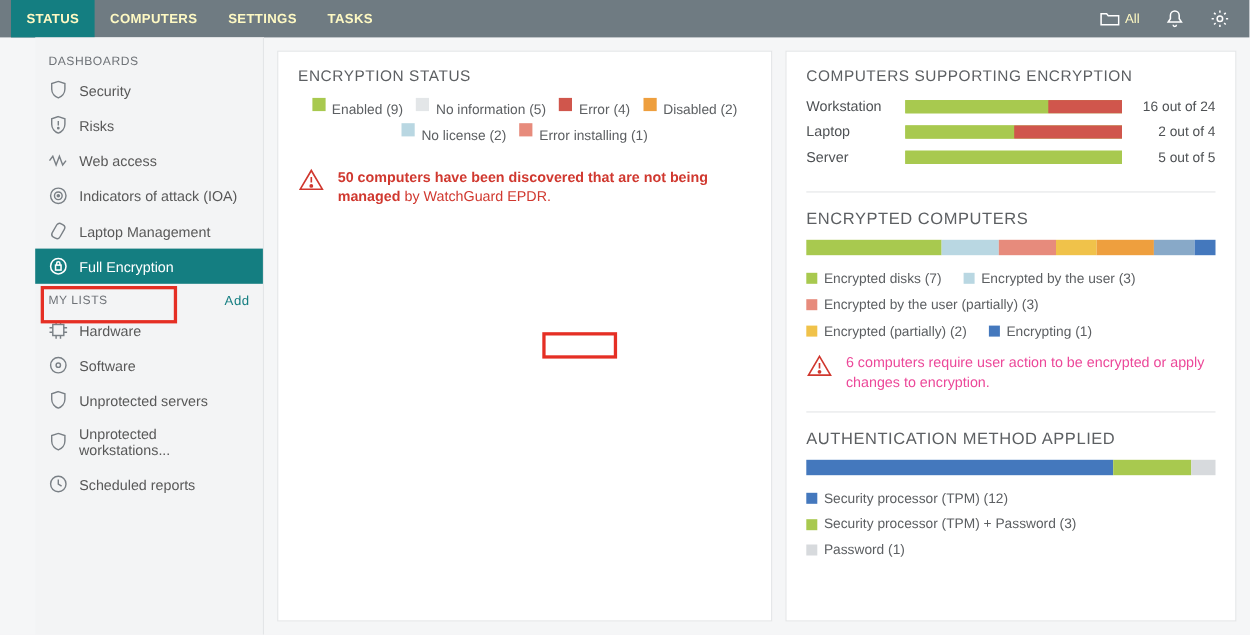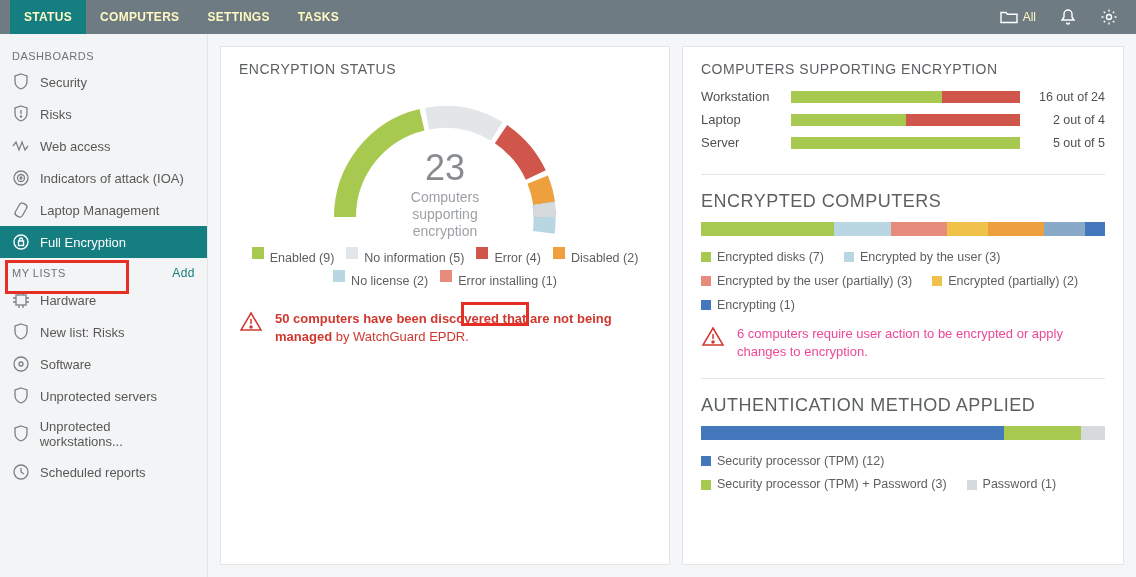--- a/index.html
+++ b/index.html
@@ -3,34 +3,34 @@
 <meta charset="utf-8">
 <style>
 * { margin: 0; padding: 0; box-sizing: border-box; font-family: "Segoe UI", Arial, sans-serif; }
 body { background: #f5f6f7; width: 1136px; height: 577px; overflow: hidden; font-size: 13px; color: #585858; }
 .topbar { height: 34px; background: #6f7b82; display: flex; align-items: center; padding: 0 10px; color: #fef9c3; }
 .topbar .tab { padding: 0 14px; height: 34px; line-height: 34px; font-size: 12px; font-weight: 600; letter-spacing: .3px; cursor: pointer; }
 .topbar .tab.active { background: #147e81; }
 .topbar .spacer { flex: 1; }
 .topbar .right { display: flex; align-items: center; gap: 24px; padding-right: 8px; }
 .topbar .right .grp { display: flex; align-items: center; gap: 5px; font-size: 12px; cursor: pointer; }
-.main { display: flex; height: 543px; }
+.main { display: flex; height: 543px; margin-left: 32px; }
 .sidebar { width: 208px; background: #f3f4f5; border-right: 1px solid #e3e5e7; padding-top: 8px; }
 .sidebar .hdr { padding: 8px 12px 4px; font-size: 11px; letter-spacing: .5px; color: #6e7277; display: flex; justify-content: space-between; align-items: center; }
 .sidebar .add { color: #147e81; font-size: 12px; cursor: pointer; }
 .sidebar .item { display: flex; align-items: center; gap: 10px; padding: 7px 12px; color: #585858; cursor: pointer; font-size: 13px; }
 .sidebar .item .ic { width: 18px; height: 18px; display: flex; align-items: center; justify-content: center; color: #7a8086; }
 .sidebar .item.active { background: #147e81; color: #fff; }
 .sidebar .item.active .ic { color: #fff; }
 .content { flex: 1; display: flex; gap: 12px; padding: 12px; }
 .panel { background: #fff; border: 1px solid #e3e5e7; padding: 14px 18px; }
 .left-panel { width: 450px; }
 .right-panel { flex: 1; display: flex; flex-direction: column; }
 .ptitle { font-size: 14px; letter-spacing: .5px; color: #5c5f62; margin-bottom: 12px; }
-.sec-title { font-size: 18px; letter-spacing: .5px; color: #5c5f62; margin: 16px 0 10px; }
+.sec-title { font-size: 15px; letter-spacing: .5px; color: #5c5f62; margin: 16px 0 10px; }
 .gauge-wrap { position: relative; width: 250px; height: 150px; margin: 10px auto 8px; }
 .gauge-center { position: absolute; top: 58px; left: 0; right: 0; text-align: center; color: #9da1a5; }
 .gauge-center .num { font-size: 36px; color: #888c90; }
 .gauge-center .lbl { font-size: 14px; line-height: 1.2; }
 .legend { text-align: center; font-size: 12.5px; color: #5c5f62; line-height: 1.8; }
 .legend .row { display: flex; justify-content: center; flex-wrap: wrap; gap: 12px; }
 .legend .it { display: inline-flex; align-items: flex-start; gap: 6px; white-space: nowrap; }
 .sw { width: 12px; height: 12px; display: inline-block; }
 .sw.sm { width: 10px; height: 10px; }
 .alert { display: flex; gap: 12px; margin-top: 18px; padding-right: 6px; }
@@ -155,28 +155,20 @@
         <span class="ic">
           <svg width="18" height="18" viewBox="0 0 18 18" fill="none" stroke="currentColor" stroke-width="1.3">
             <rect x="4" y="4" width="10" height="10"></rect>
             <path d="M7 1v3 M11 1v3 M7 14v3 M11 14v3 M1 7h3 M1 11h3 M14 7h3 M14 11h3"></path>
           </svg>
         </span>
         <span>Hardware</span>
       </div>
     <div class="item">
         <span class="ic">
-          <svg width="16" height="18" viewBox="0 0 16 18" fill="none" stroke="currentColor" stroke-width="1.3">
-            <path d="M8 1 l6 2 v5 c0 4-3 7-6 8 -3-1-6-4-6-8 V3 z"></path>
-          </svg>
-        </span>
-        <span>New list: Risks</span>
-      </div>
-    <div class="item">
-        <span class="ic">
           <svg width="18" height="18" viewBox="0 0 18 18" fill="none" stroke="currentColor" stroke-width="1.3">
             <circle cx="9" cy="9" r="7"></circle>
             <circle cx="9" cy="9" r="2"></circle>
           </svg>
         </span>
         <span>Software</span>
       </div>
     <div class="item">
         <span class="ic">
           <svg width="16" height="18" viewBox="0 0 16 18" fill="none" stroke="currentColor" stroke-width="1.3">
@@ -202,38 +194,20 @@
         </span>
         <span>Scheduled reports</span>
       </div>
 
     <div class="hi-box" style="top:226px; left:5px; width:124px; height:34px;"></div>
   </div>
 
   <div class="content">
     <div class="panel left-panel" style="position:relative;">
       <div class="ptitle">ENCRYPTION STATUS</div>
-      <div class="gauge-wrap">
-        <svg width="250" height="150" viewBox="0 0 250 150">
-          <g transform="translate(125,128)">
-            <path d="M -100 0 A 100 100 0 0 1 -23 -97.3" stroke="#a8c94f" stroke-width="22" fill="none"></path>
-            <path d="M -18 -98.4 A 100 100 0 0 1 51.7 -85.6" stroke="#e3e6e8" stroke-width="22" fill="none"></path>
-            <path d="M 56 -82.8 A 100 100 0 0 1 90.8 -42" stroke="#d0564c" stroke-width="22" fill="none"></path>
-            <path d="M 92.7 -37.4 A 100 100 0 0 1 99.1 -13.4" stroke="#ee9f3e" stroke-width="22" fill="none"></path>
-            <path d="M 92 -37 A 100 100 0 0 1 99.6 -8.9" stroke="#b9d7e2" stroke-width="22" fill="none" transform="rotate(14)"></path>
-            <path d="M 99.7 -5.8 A 100 100 0 0 1 100 0" stroke="#e78b7c" stroke-width="22" fill="none" transform="rotate(0)"></path>
-
-            <path d="M 99.1 -13 A 100 100 0 0 1 100 0" stroke="#d7dadd" stroke-width="22" fill="none"></path>
-          </g>
-        </svg>
-        <div class="gauge-center">
-          <div class="num">23</div>
-          <div class="lbl"><span>Computers</span><br><span>supporting</span><br><span>encryption</span></div>
-        </div>
-      </div>
 
       <div class="legend">
         <div class="row">
           <span class="it">
               <span class="sw" style="background:#a8c94f"></span>
               <span>Enabled (9)</span>
             </span>
           <span class="it">
               <span class="sw" style="background:#e3e6e8"></span>
               <span>No information (5)</span>

